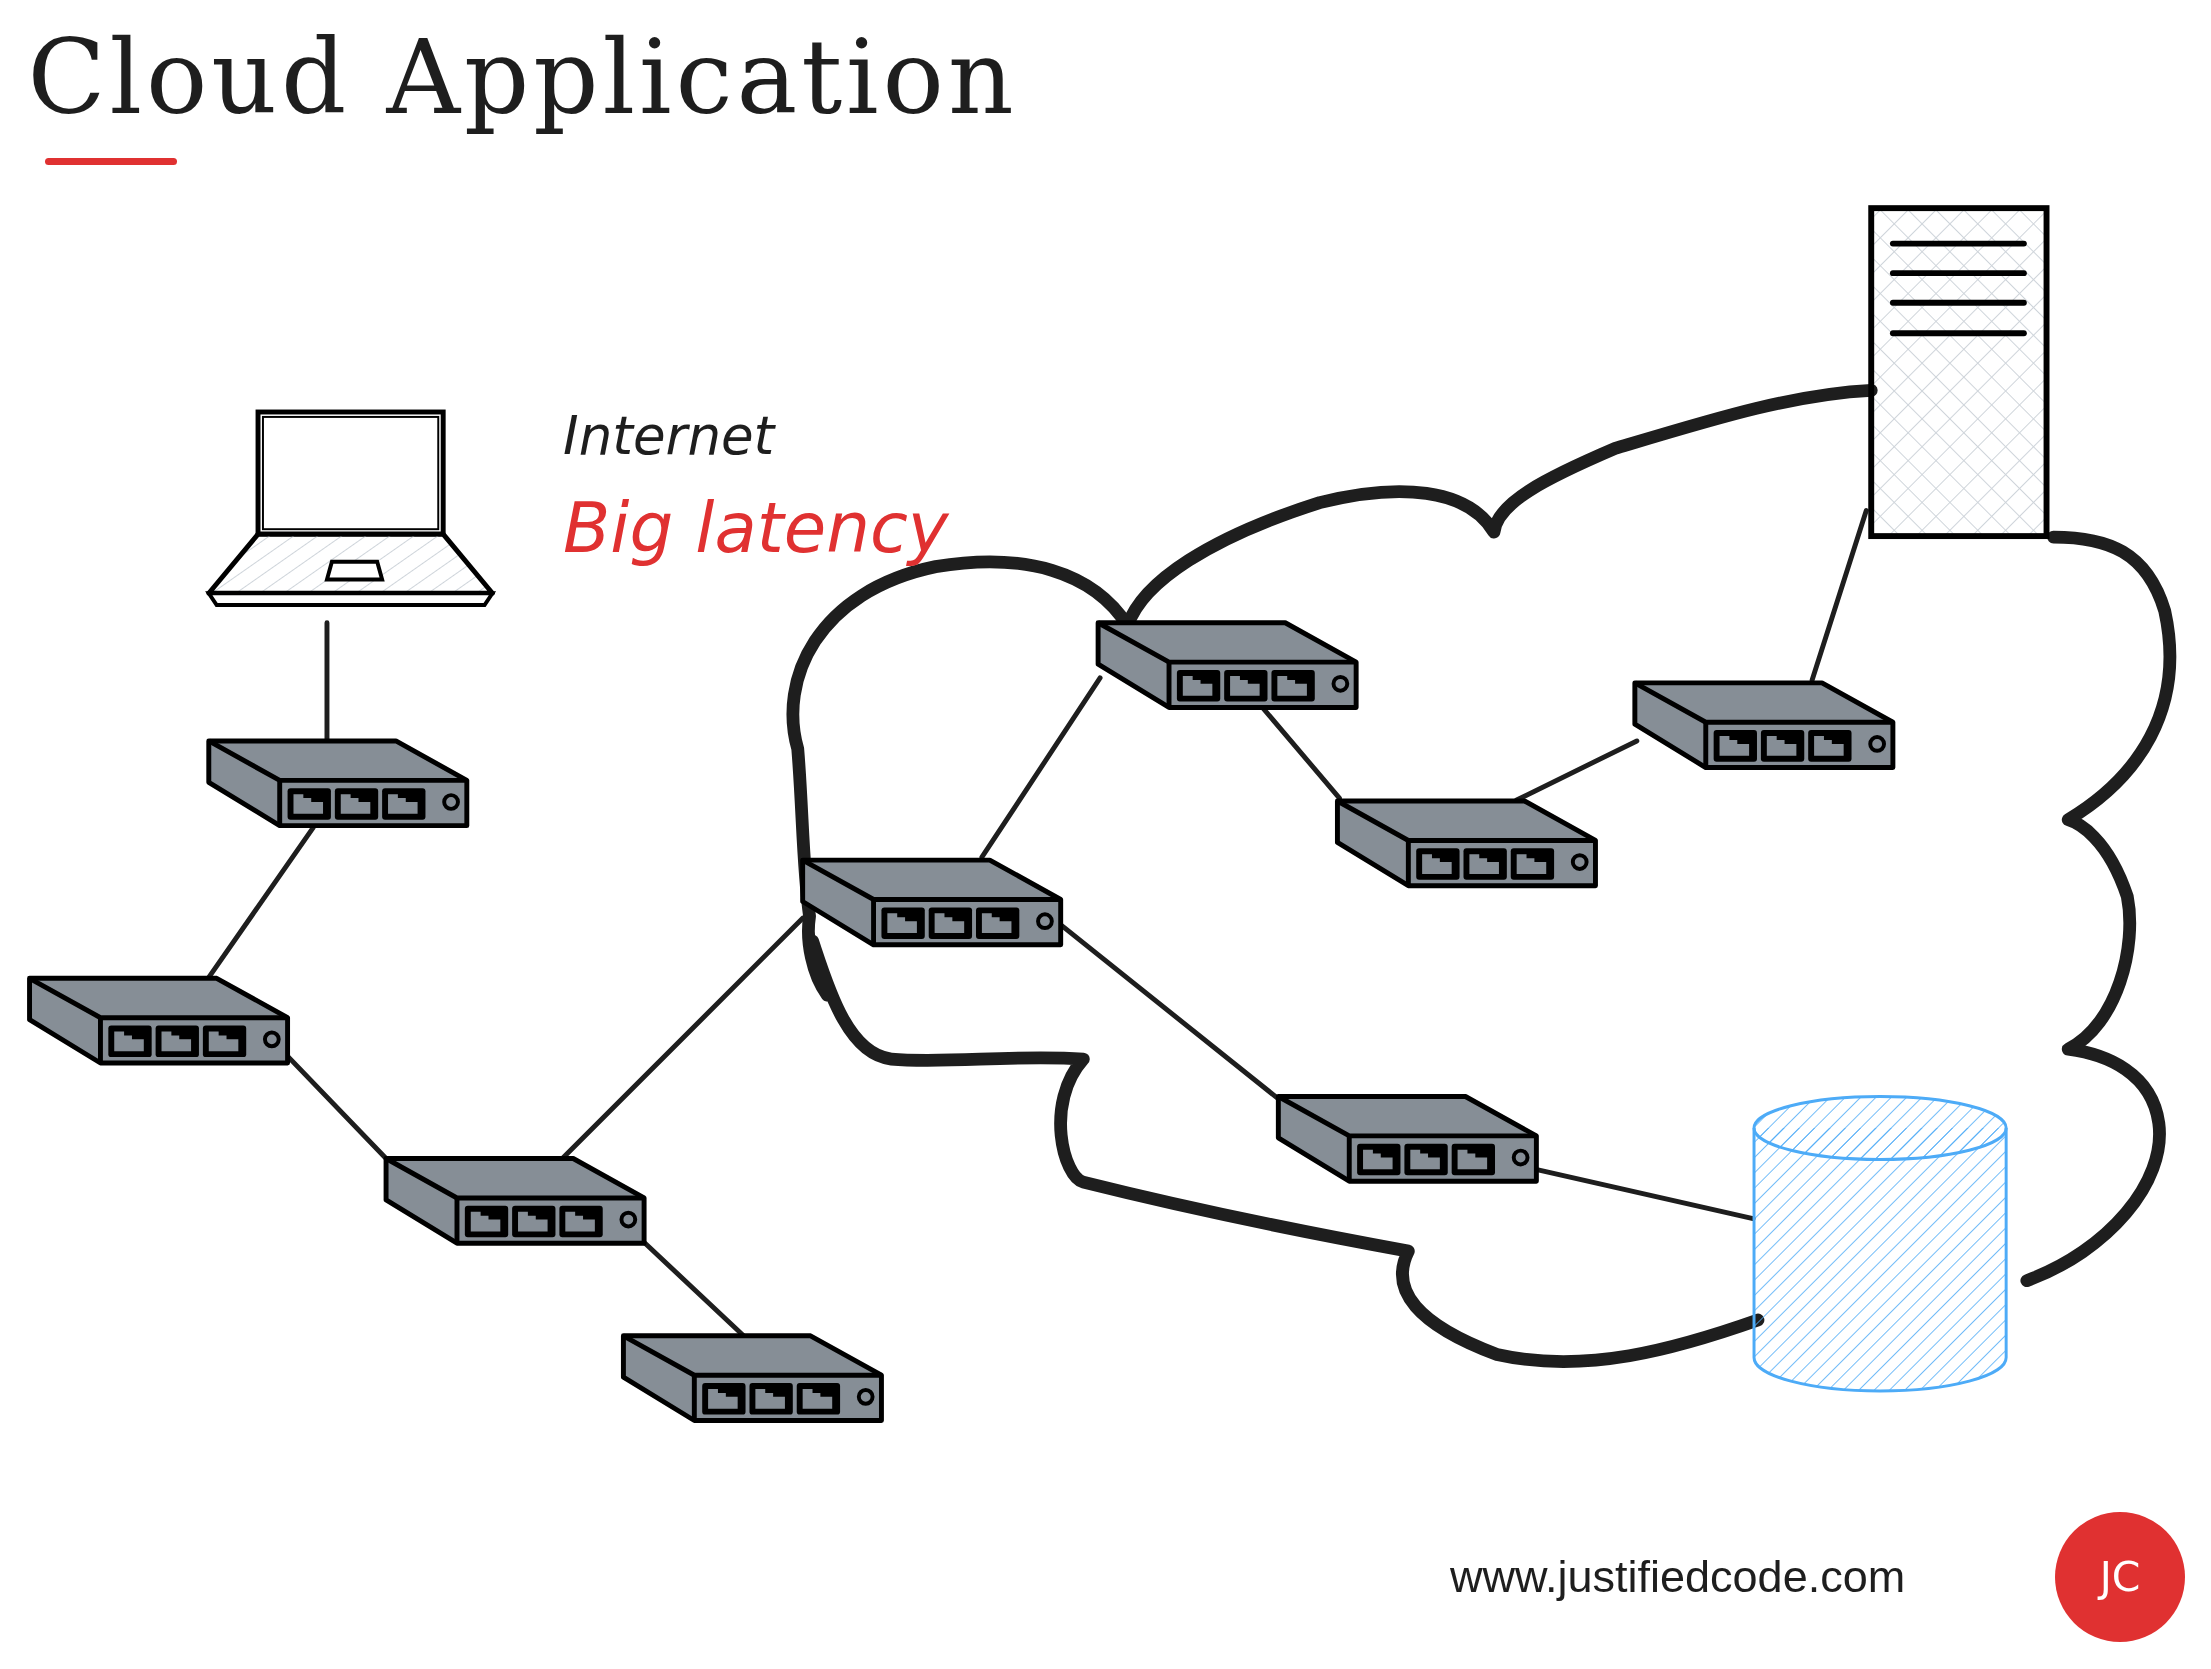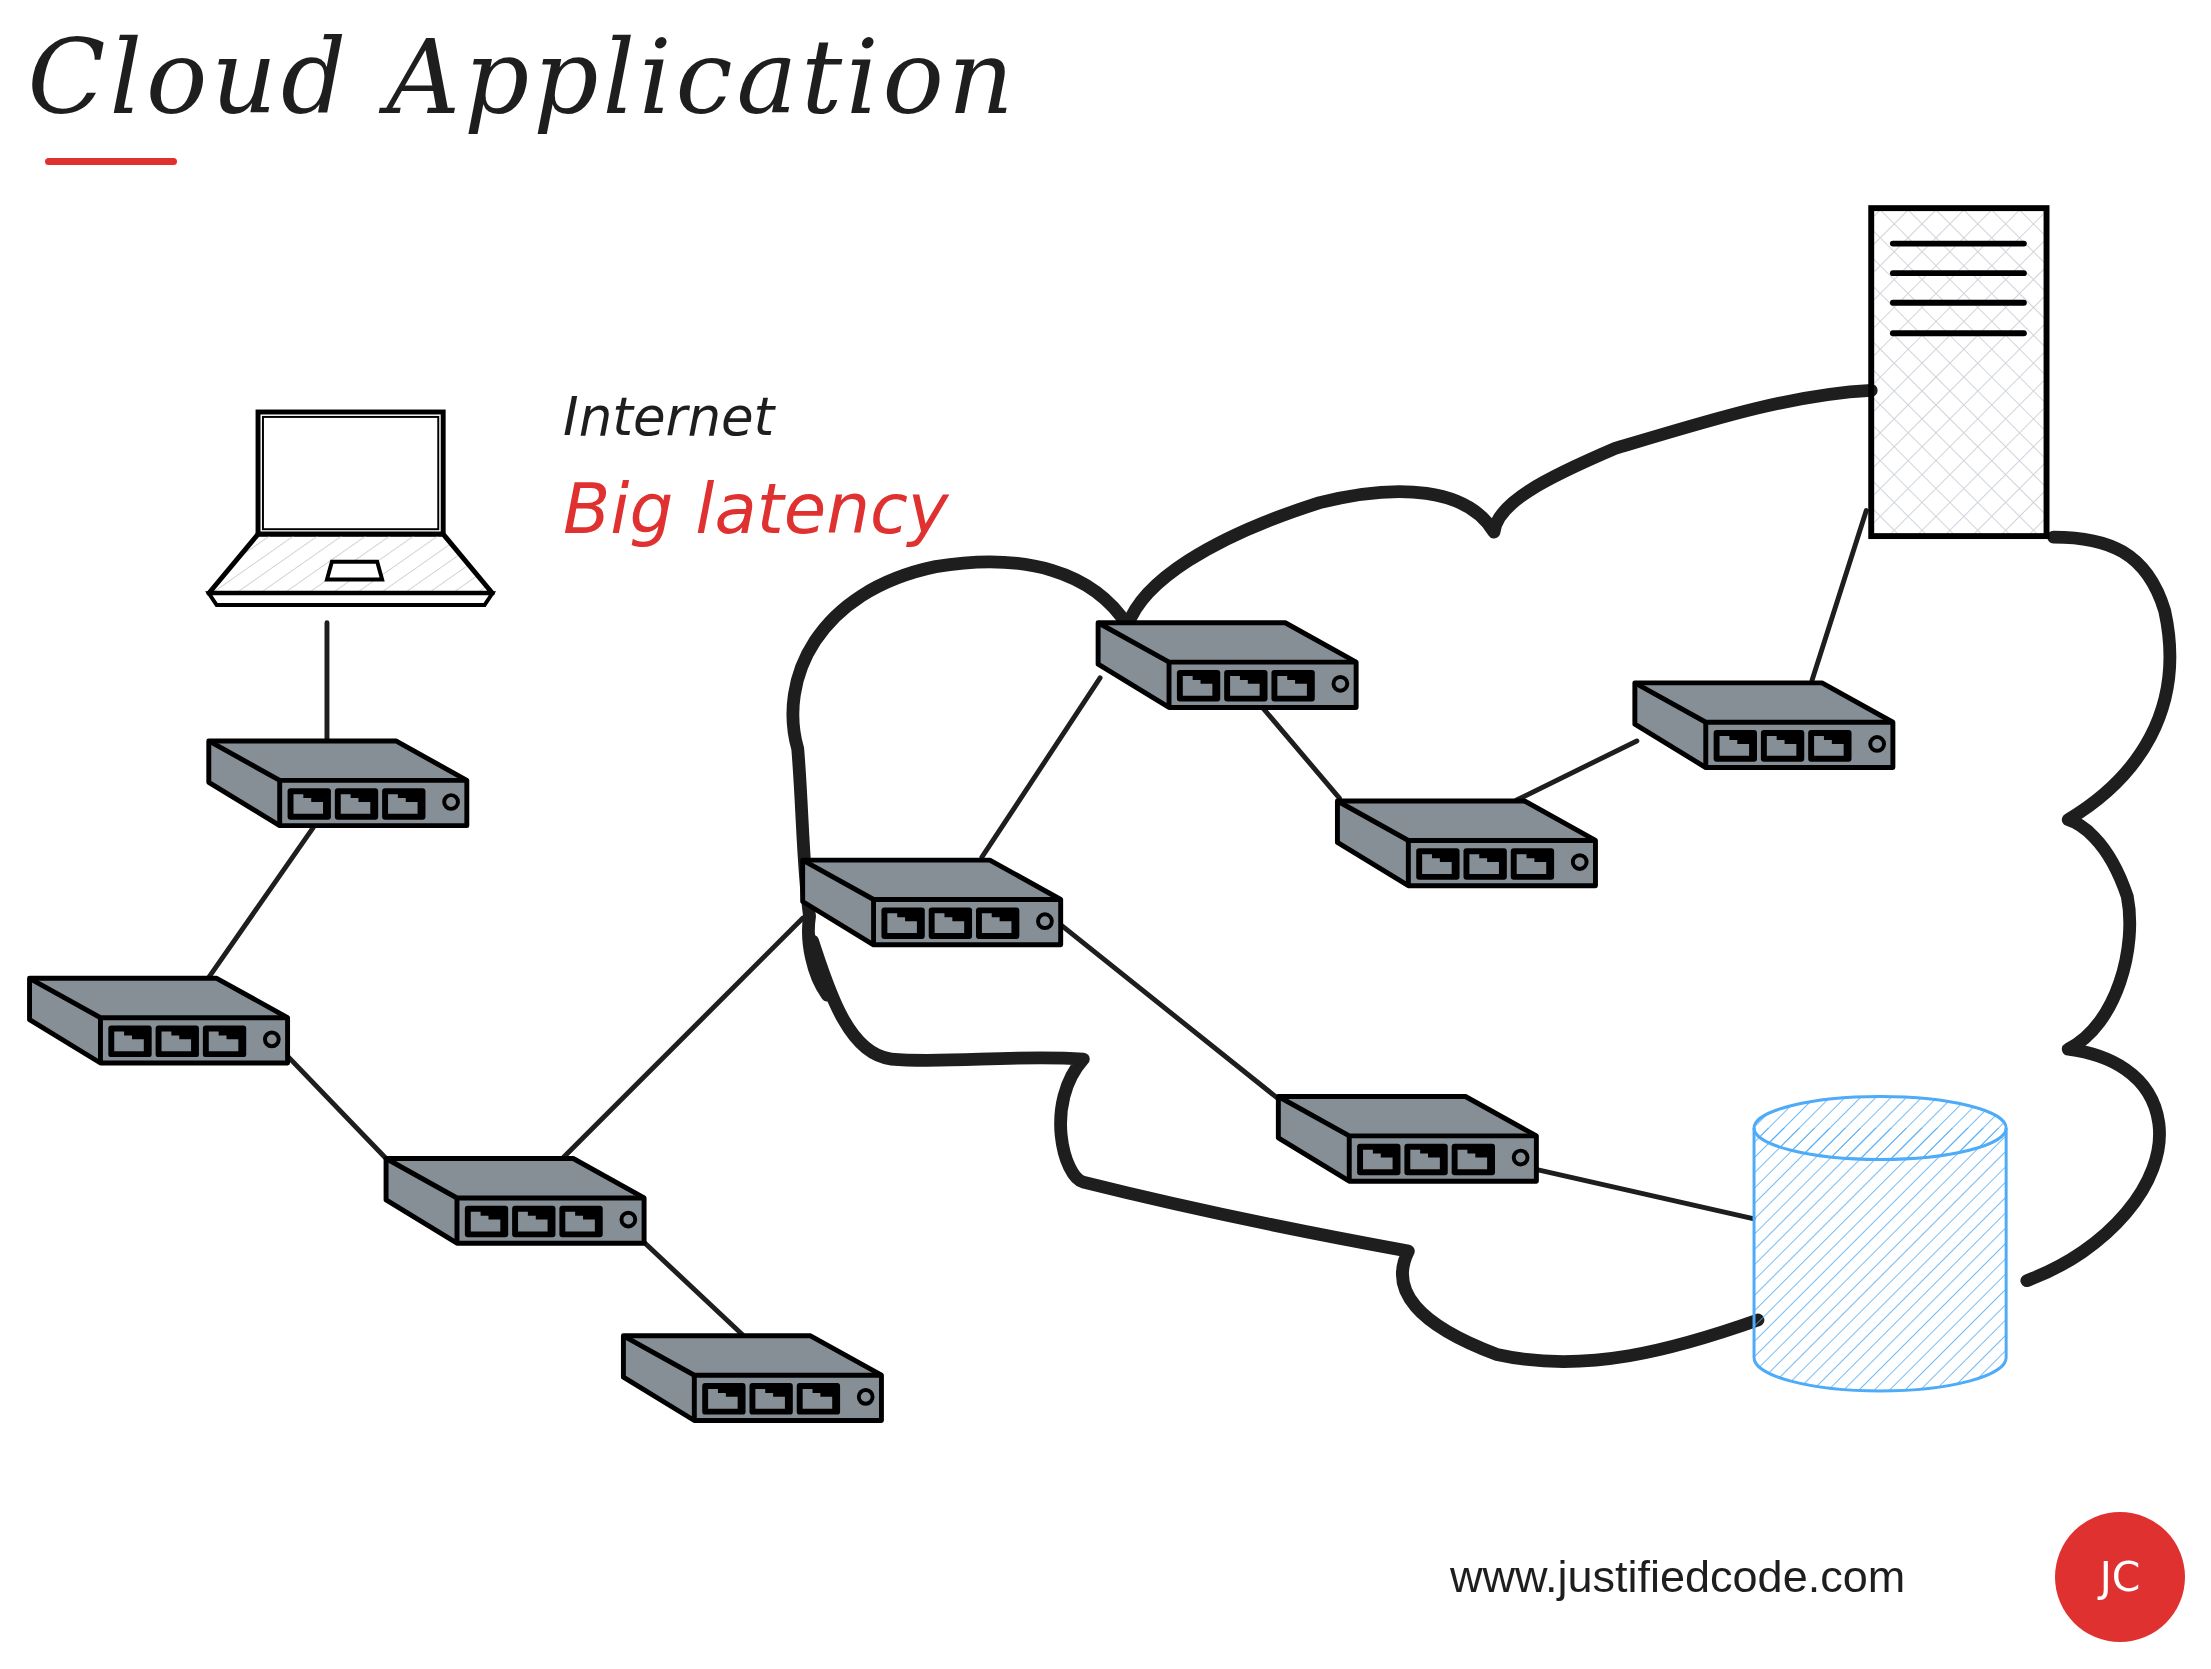--- a/index.html
+++ b/index.html
@@ -1,20 +1,20 @@
 <!DOCTYPE html>
 <html><head>
 <meta charset="utf-8">
 <style>
   html,body{margin:0;padding:0;background:#ffffff;}
   body{width:2211px;height:1670px;position:relative;overflow:hidden;font-family:"DejaVu Sans",sans-serif;}
   #canvas{position:absolute;left:0;top:0;width:2211px;height:1670px;}
-  .title{position:absolute;left:27.6px;top:17.7px;font-family:"DejaVu Serif",serif;font-size:102px;color:#1e1e1e;letter-spacing:3.9px;font-style:italic;}
+  .title{position:absolute;left:27.6px;top:17.7px;font-family:"DejaVu Serif",serif;font-size:102px;color:#1e1e1e;letter-spacing:3.9px;}
   .title-underline{position:absolute;left:45px;top:158px;width:132px;height:6.9px;background:#e03131;border-radius:3.9px;}
-  .label{position:absolute;font-family:"DejaVu Sans",sans-serif;font-style:italic;}
+  .label{position:absolute;font-family:"DejaVu Sans",sans-serif;font-style:italic;margin-top:19px;}
   .lbl-internet{left:563px;top:386px;font-size:53px;color:#1e1e1e;}
   .lbl-latency{left:563px;top:469px;font-size:69px;color:#e03131;}
   .footer-url{position:absolute;left:1450px;top:1551px;font-family:Liberation Sans, sans-serif;font-size:45px;color:#1e1e1e;}
   .footer-logo{position:absolute;left:2055px;top:1512px;width:130px;height:130px;border-radius:50%;background:#e03131;color:#fff;display:flex;align-items:center;justify-content:center;font-family:"DejaVu Sans",sans-serif;font-size:41px;}
 </style>
 </head>
 <body>
 
 <svg id="canvas" xmlns="http://www.w3.org/2000/svg" width="2211" height="1670" viewBox="0 0 2245 1695">
   <defs>

